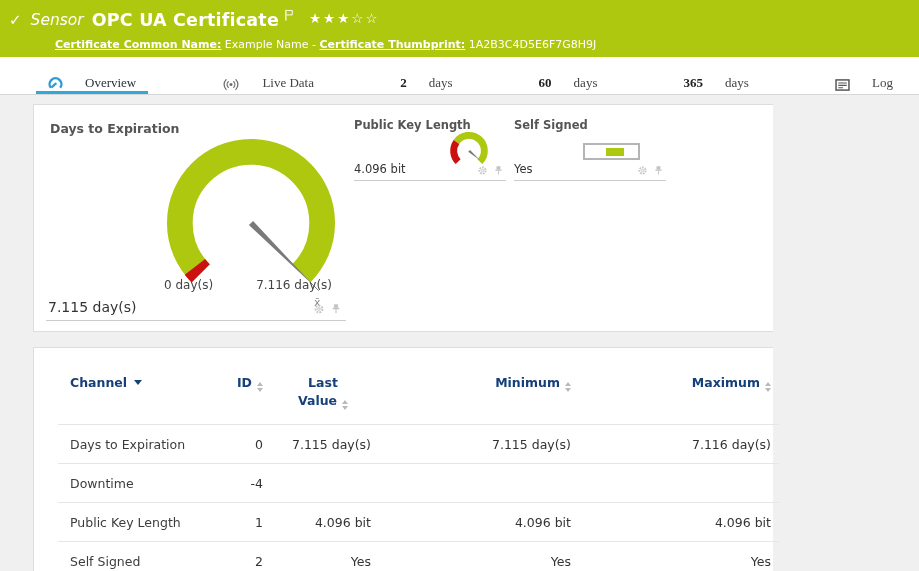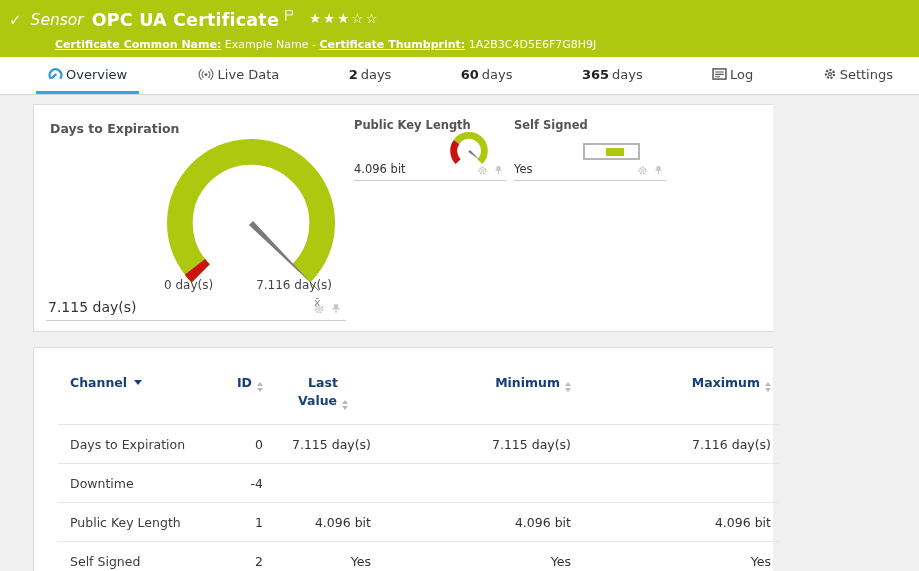--- a/index.html
+++ b/index.html
@@ -19,22 +19,22 @@
   .flag-wrap{margin:-10px 0 0 4px;color:#fff;}
   .stars{font-size:13.5px;letter-spacing:2px;margin:-4px 0 0 14px;}
   .topbar-row2{padding-left:46px;font-size:11px;margin-top:5px;white-space:nowrap;}
   .topbar-row2 .lbl{font-weight:bold;text-decoration:underline;}
   
   .tabbar{
     background:#fff;height:38px;border-bottom:1px solid #d6d6d6;
     display:flex;justify-content:space-between;align-items:stretch;
     padding:0 14px 0 36px;
   }
-  .tab{display:flex;align-items:center;gap:3px;padding:0 12px;font-size:13px;color:#444;
-       border-bottom:3px solid transparent;cursor:pointer;white-space:nowrap;}
+  .tab{display:flex;align-items:flex-end;gap:22px;padding:0 12px;font-size:13px;color:#444;
+       border-bottom:3px solid transparent;cursor:pointer;white-space:nowrap;font-family:Liberation Serif, serif;}
   .tab.active{border-bottom-color:var(--c-accent-blue,#31a8dc);color:#26323c;}
   .tab .num{font-weight:bold;color:#222;}
   .tab svg{flex:none;}
   .ic-blue{color:#2d9bd5;} .ic-gray{color:#6e6e6e;} .ic-dark{color:#555;}
   
   .card{background:#fff;border:1px solid #ddd;border-right:none;margin-left:33px;width:740px;}
   .card1{margin-top:9px;height:228px;padding:10px 12px;display:flex;align-items:flex-start;}
   .card2{margin-top:15px;height:250px;padding:14px 24px 0;}
   
   .panel-main{width:300px;height:100%;display:flex;flex-direction:column;}
@@ -170,26 +170,20 @@
     <div class="tab">
       <span class="num">365</span>
       <span>days</span>
     </div>
     <div class="tab">
       <svg class="ic-dark" viewBox="0 0 16 13" width="15" height="12">
           <use href="#sym-log"></use>
         </svg>
       <span class="tab-label">Log</span>
     </div>
-    <div class="tab">
-      <svg class="ic-dark" viewBox="0 0 16 16" width="14" height="14">
-          <use href="#sym-gear"></use>
-        </svg>
-      <span class="tab-label">Settings</span>
-    </div>
   </div>
 
   <div class="card card1">
 
     <div class="panel-main">
       <div class="panel-title">Days to Expiration</div>
 
       <div class="gauge-box">
         <svg viewBox="10 12 180 176" width="178" height="174">
           <path class="arc-green" d="M49.1 150.9 A72 72 0 1 1 150.9 150.9" fill="none" stroke-width="26"></path>

